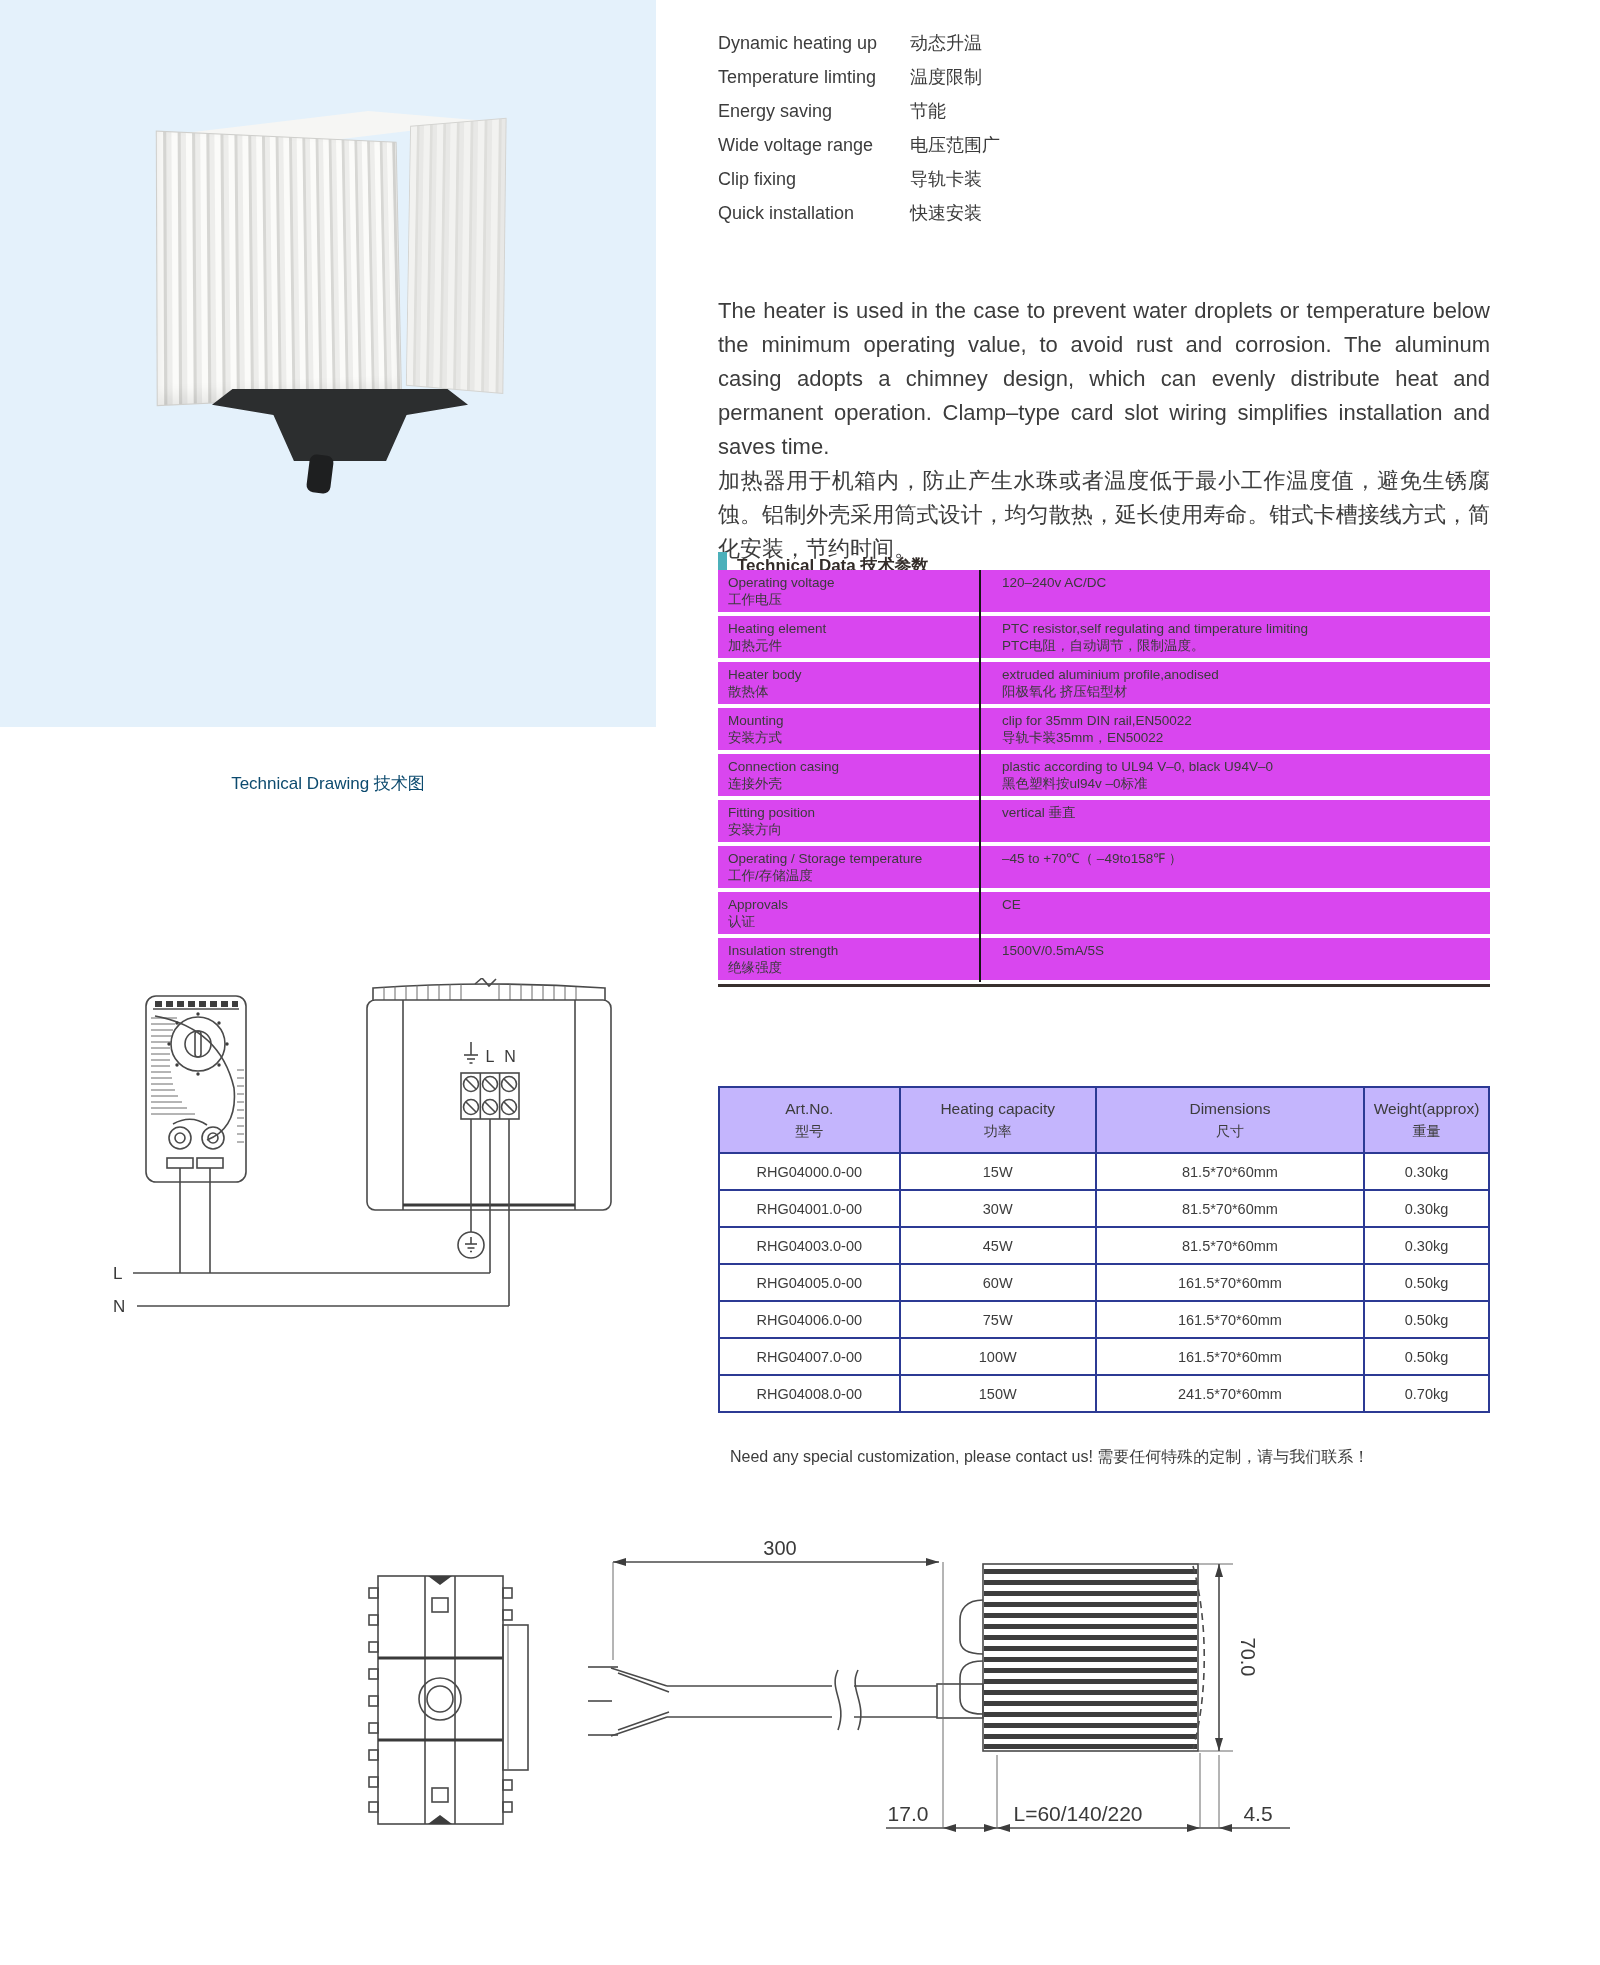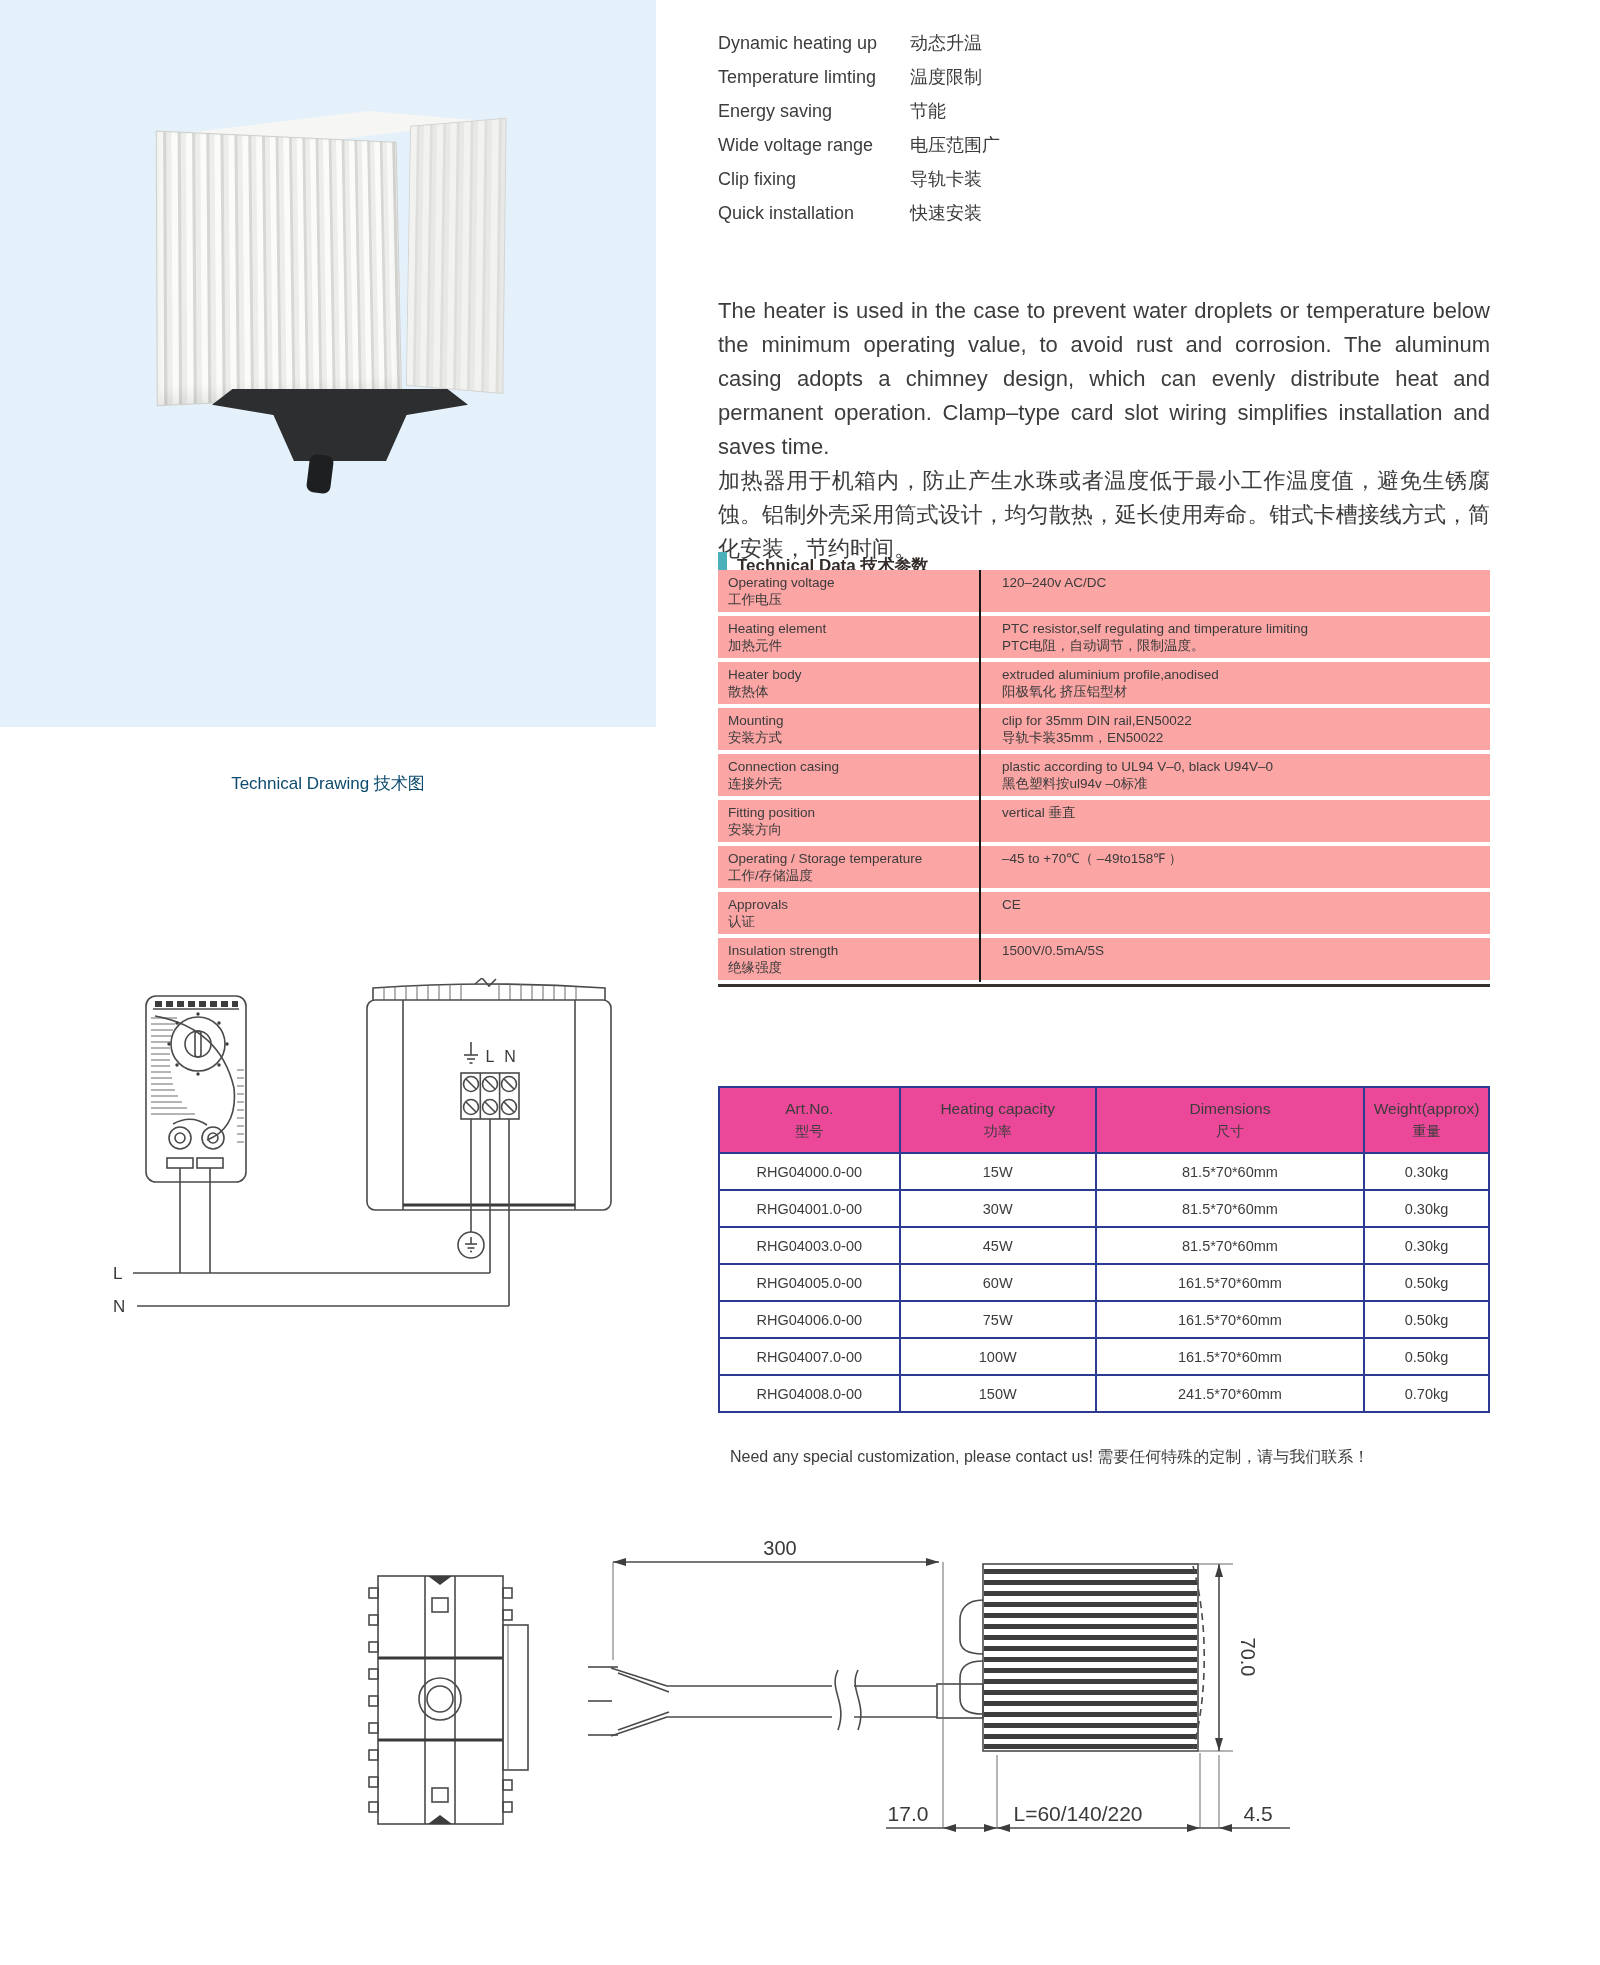--- a/index.html
+++ b/index.html
@@ -32,31 +32,31 @@
   .desc{position:absolute;left:718px;top:294px;width:772px;font-size:22px;line-height:34px;
       text-align:justify;color:#3c3c3c;}
   .desc p{margin:0;}
 
   .td-heading{position:absolute;left:718px;top:528px;width:772px;display:flex;align-items:center;
       gap:10px;border-bottom:3px solid #38302d;padding-bottom:9px;margin-top:24px;}
   .td-heading .bar{width:9px;height:27px;background:#4cb0ba;}
   .td-heading .txt{font-size:17px;font-weight:bold;color:#332c29;}
 
   .tech-table{position:absolute;left:718px;top:570px;width:772px;}
-  .tdr{display:flex;background:#fca5a5;min-height:42px;margin-bottom:4px;}
+  .tdr{display:flex;background:#d946ef;min-height:42px;margin-bottom:4px;}
   .tdl{width:262px;box-sizing:border-box;padding:4px 8px 4px 10px;display:flex;
       flex-direction:column;justify-content:center;font-size:13.5px;line-height:17px;}
   .tdv{flex:1;box-sizing:border-box;padding:4px 8px 4px 22px;display:flex;
       flex-direction:column;justify-content:flex-start;font-size:13.5px;line-height:17px;}
   .tech-divider{position:absolute;left:261px;top:0;bottom:5px;width:2px;background:#171717;}
   .tech-bottom{height:3px;background:#38302d;margin-top:1px;}
 
   .products{position:absolute;left:718px;top:1086px;width:772px;border-collapse:collapse;}
   .products th,.products td{border:2px solid #2c3a94;text-align:center;color:#3c3c3c;}
-  .products th{background:#ec4899;font-weight:normal;padding:10px 4px;}
+  .products th{background:#c4b5fd;font-weight:normal;padding:10px 4px;}
   .products th .h-en{font-size:15.5px;line-height:22px;}
   .products th .h-zh{font-size:14px;line-height:22px;text-align:center;}
   .products td{height:33px;font-size:14.5px;}
 
   .note{position:absolute;left:730px;top:1447px;font-size:16px;color:#3c3c3c;}
 
   
   .wiring{position:absolute;left:85px;top:978px;}
   .dims{position:absolute;left:300px;top:1540px;}
   svg .ln{stroke:#4a4a4a;fill:none;stroke-width:1.6;}

